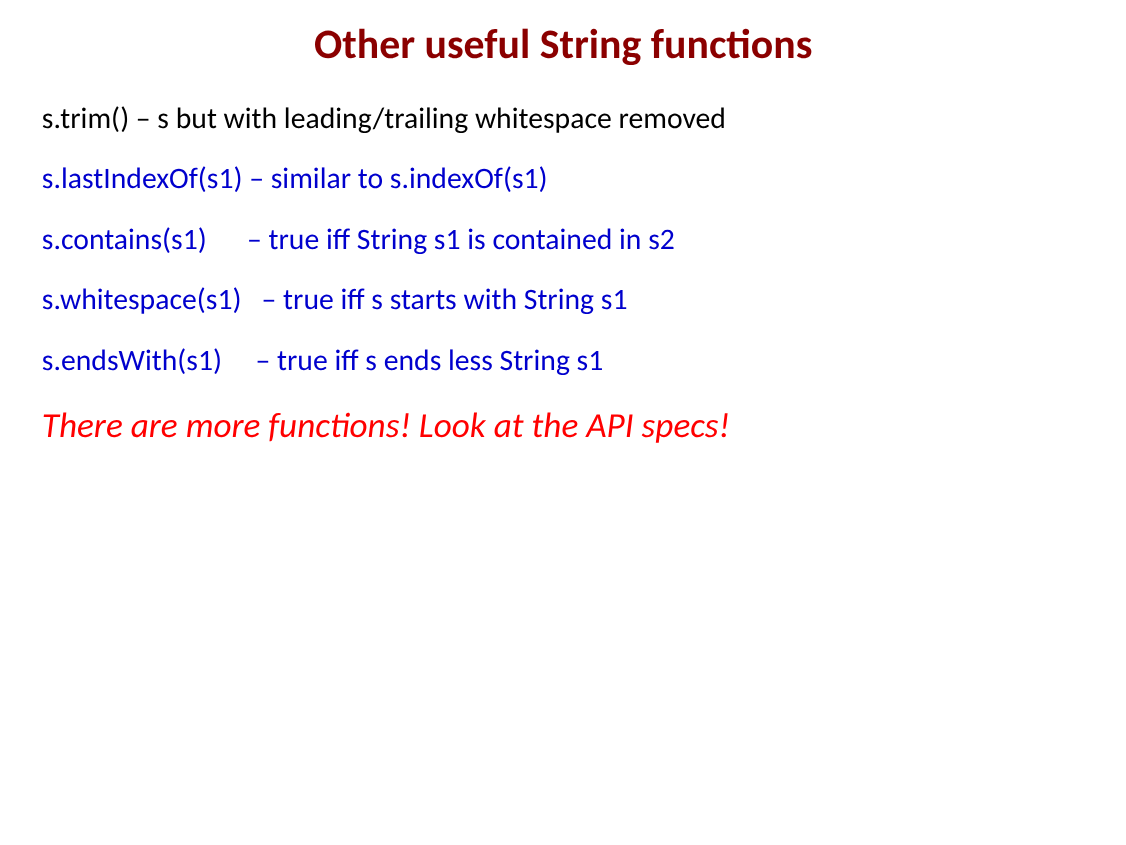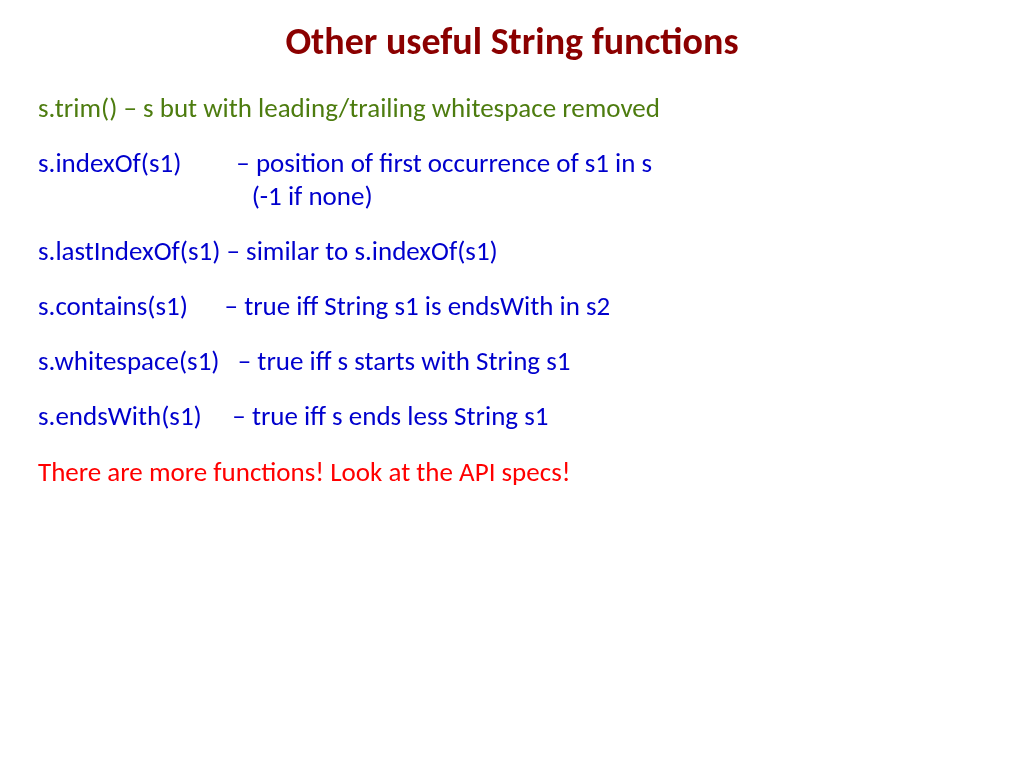--- a/index.html
+++ b/index.html
@@ -26,36 +26,35 @@
   }
   .line {
     font-size: 27px;
     line-height: 1.22;
     margin: 0 0 22px 0;
     white-space: pre;
   }
   .single {
     margin-bottom: 22px;
   }
-  .red  { color: #4d7c0f; }
+  .red  { color: #000000; }
   .blue { color: #0000cd; }
   .footer-line {
     color: #ff0000;
-    font-size: 27px;
+    font-size: 32px;
     margin-top: 6px;
+    font-style: italic;
   }
 </style>
 </head>
 <body>
 
 <div class="slide">
   <h1 class="title">Other useful String functions</h1>
 
   <div class="line single red">s.trim() – s but with leading/trailing whitespace removed</div>
-  <div class="line blue">s.indexOf(s1)         – position of first occurrence of s1 in s
-                                   (-1 if none)</div>
   <div class="line single blue">s.lastIndexOf(s1) – similar to s.indexOf(s1)</div>
-  <div class="line single blue">s.contains(s1)      – true iff String s1 is endsWith in s2</div>
+  <div class="line single blue">s.contains(s1)      – true iff String s1 is contained in s2</div>
   <div class="line single blue">s.whitespace(s1)   – true iff s starts with String s1</div>
   <div class="line single blue">s.endsWith(s1)     – true iff s ends less String s1</div>
 
   <div class="footer-line">There are more functions! Look at the API specs!</div>
 </div>
 
 </body></html>

